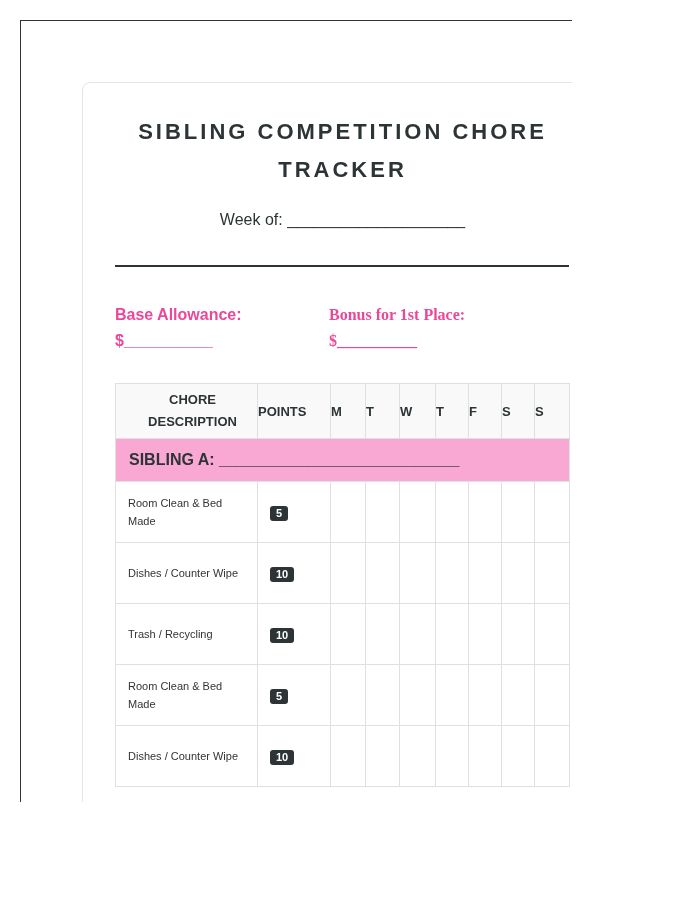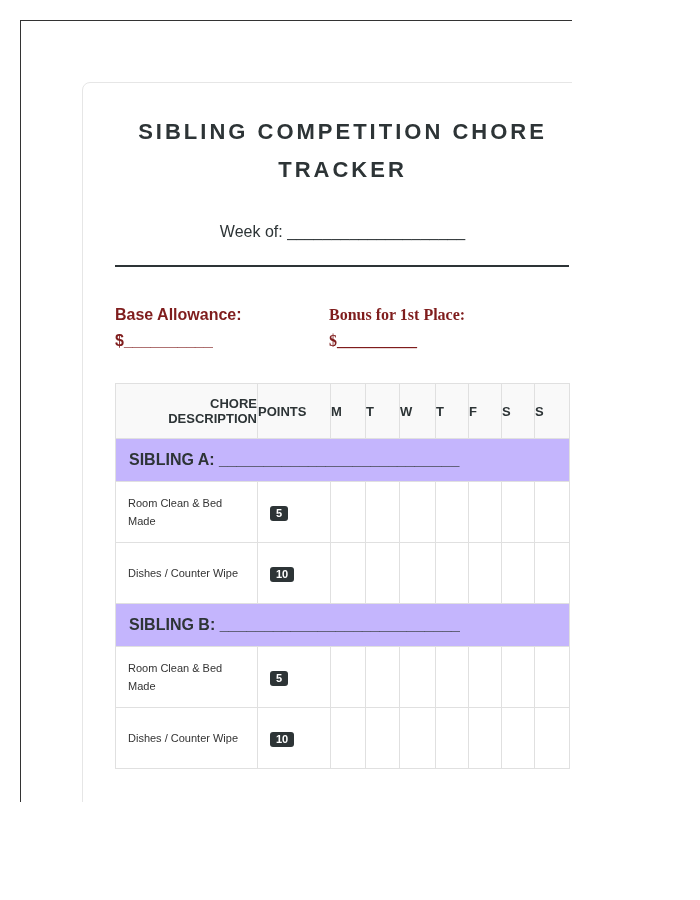--- a/index.html
+++ b/index.html
@@ -1,30 +1,30 @@
 <!DOCTYPE html>
 <html><head>
   <meta charset="utf-8">
   <style>
     html, body { margin: 0; padding: 0; background: #ffffff; }
     body { width: 700px; height: 900px; position: relative; overflow: hidden; font-family: "Liberation Sans", sans-serif; color: #2d3436; }
     .viewport { position: absolute; left: 0; top: 0; width: 572px; height: 802px; overflow: hidden; }
     .frame { position: absolute; left: 20px; top: 20px; width: 640px; height: 900px; border: 1px solid #333333; box-sizing: border-box; background: #fff; }
     .card { position: absolute; left: 61px; top: 61px; width: 519px; height: 900px; border: 1px solid #e6e6e6; border-radius: 8px; box-sizing: border-box; background: #fff; }
     .title { position: absolute; left: 0; top: 30px; width: 519px; text-align: center; font-weight: bold; font-size: 22px; letter-spacing: 3px; line-height: 38px; color: #2d3436; }
-    .week { position: absolute; left: 0; top: 140px; width: 519px; text-align: center; font-size: 16px; color: #2d3436; }
+    .week { position: absolute; left: 0; top: 128px; width: 519px; text-align: center; font-size: 16px; color: #2d3436; }
     .rule { position: absolute; left: 32px; top: 182px; width: 454px; height: 2px; background: #2d3436; }
-    .field { position: absolute; top: 219px; font-size: 16px; font-weight: bold; line-height: 26px; color: #7f1d1d; }
+    .field { position: absolute; top: 219px; font-size: 16px; font-weight: bold; line-height: 26px; color: #ec4899; }
     .field.left { left: 32px; }
     .field.right { left: 246px; font-family: Liberation Serif, serif; }
     table.grid { position: absolute; left: 32px; top: 300px; width: 454px; border-collapse: collapse; table-layout: fixed; }
     table.grid th, table.grid td { border: 1px solid #e0e0e0; padding: 0; }
     table.grid th { background: #f9f9f9; font-size: 13px; font-weight: bold; height: 54px; text-align: left; color: #2d3436; }
-    table.grid th.desc { text-align: right; padding-left: 12px; line-height: 15px; }
-    tr.section td { background: #c4b5fd; height: 42px; font-weight: bold; font-size: 16px; padding-left: 13px; color: #2d3436; }
+    table.grid th.desc { text-align: center; padding-left: 12px; line-height: 22px; }
+    tr.section td { background: #f9a8d4; height: 42px; font-weight: bold; font-size: 16px; padding-left: 13px; color: #2d3436; }
     tr.chore td { height: 60px; }
     td.desc { font-size: 11px; line-height: 18px; padding-left: 12px !important; padding-right: 6px !important; color: #333; }
     td.pts { padding-left: 12px !important; }
     .badge { display: inline-block; background: #2d3436; color: #fff; font-size: 11px; font-weight: bold; border-radius: 3px; padding: 2px 6px; line-height: 11px; }
   </style>
 </head>
 <body>
 
 <div class="viewport">
   <div class="frame">
@@ -86,22 +86,30 @@
             <td class="desc">Dishes / Counter Wipe</td>
             <td class="pts"><span class="badge">10</span></td>
             <td></td>
               <td></td>
               <td></td>
               <td></td>
               <td></td>
               <td></td>
               <td></td>
           </tr>
-          <tr class="section">
-            <td colspan="9">SIBLING B: ___________________________</td>
+          <tr class="chore">
+            <td class="desc">Trash / Recycling</td>
+            <td class="pts"><span class="badge">10</span></td>
+            <td></td>
+              <td></td>
+              <td></td>
+              <td></td>
+              <td></td>
+              <td></td>
+              <td></td>
           </tr>
           <tr class="chore">
             <td class="desc">Room Clean &amp; Bed Made</td>
             <td class="pts"><span class="badge">5</span></td>
             <td></td>
               <td></td>
               <td></td>
               <td></td>
               <td></td>
               <td></td>

